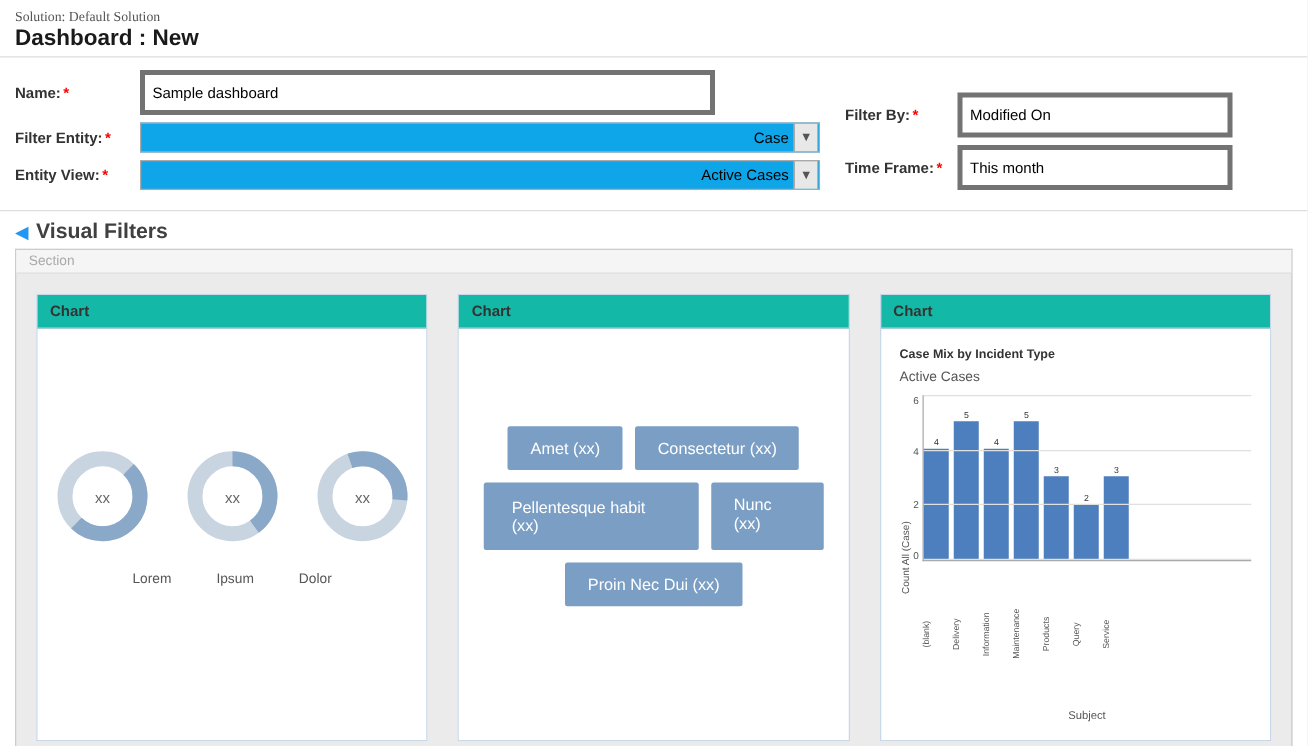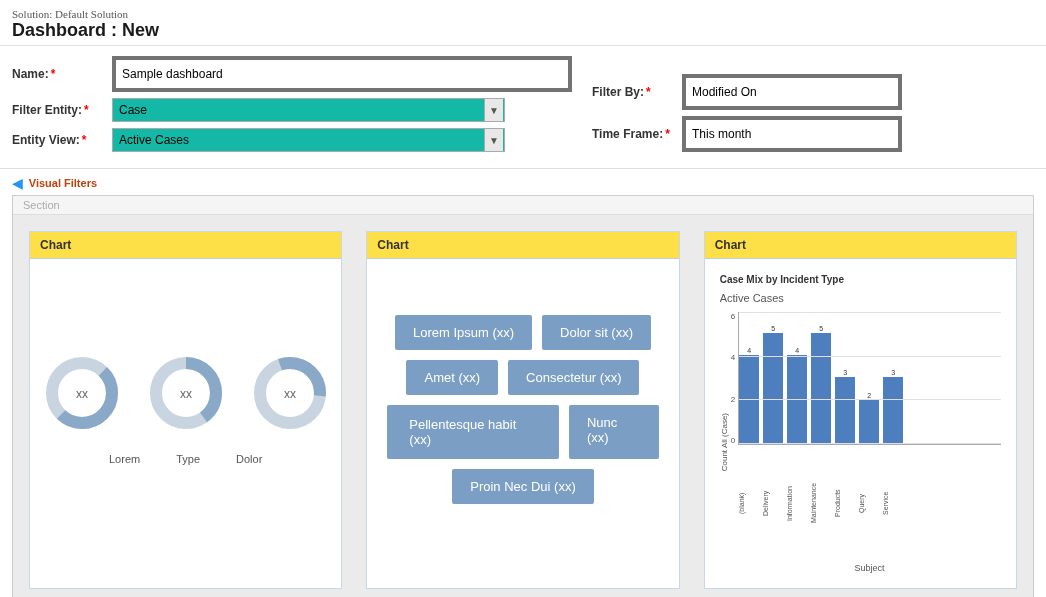--- a/index.html
+++ b/index.html
@@ -11,33 +11,33 @@
 
     .form-section { padding: 10px 12px; display: flex; gap: 20px; align-items: flex-start; border-bottom: 1px solid #ddd; }
     .form-left { flex: 1; }
     .form-right { flex: 1; margin-top: 18px; }
     .form-row { display: flex; align-items: center; margin-bottom: 6px; }
     .form-label { font-size: 12px; font-weight: 600; color: #333; min-width: 100px; }
     .required { color: red; margin-left: 2px; }
     .form-input { border: 4px solid #737373; padding: 14px 6px; font-size: 12px; height: 24px; }
     .form-input-wide { width: 460px; }
     .form-select-wrapper { position: relative; display: inline-block; }
-    .form-select-wrapper select { width: 393px; height: 24px; border: 1px solid #aaa; padding: 2px 6px; font-size: 12px; appearance: none; background: #14b8a6; padding-right: 24px; }
+    .form-select-wrapper select { width: 544px; height: 24px; border: 1px solid #aaa; padding: 2px 6px; font-size: 12px; appearance: none; background: #0ea5e9; padding-right: 24px; text-align: right; }
     .form-select-wrapper .chevron { position: absolute; right: 2px; top: 50%; transform: translateY(-50%); pointer-events: none; font-size: 10px; color: #555; background: #e8e8e8; border-left: 1px solid #aaa; padding: 0 4px; height: 22px; display: flex; align-items: center; }
 
     .filter-right .form-label { min-width: 90px; }
     .filter-right .form-input { width: 220px; }
 
     .visual-filters { margin: 0 12px 10px; }
     .section-header { display: flex; align-items: center; padding: 6px 0 4px; gap: 6px; }
     .collapse-icon { color: #2196F3; font-size: 14px; cursor: pointer; }
-    .section-title { font-size: 11px; font-weight: 600; color: #c2410c; }
+    .section-title { font-size: 17px; font-weight: 600; color: #404040; }
 
     .chart-panel { flex: 1; background: #fff; border: 1px solid #c8d8e8; margin: 8px; }
-    .chart-header { background: #fde047; padding: 6px 10px; font-size: 12px; font-weight: 600; color: #333; border-bottom: 1px solid #c0d0e0; }
+    .chart-header { background: #14b8a6; padding: 6px 10px; font-size: 12px; font-weight: 600; color: #333; border-bottom: 1px solid #c0d0e0; }
     .chart-body { padding: 10px; min-height: 300px; display: flex; align-items: center; justify-content: center; }
 
     
     .donut-container { display: flex; gap: 20px; flex-direction: column; align-items: center; width: 100%; }
     .donuts-row { display: flex; gap: 24px; justify-content: center; align-items: center; }
     .donut-item { display: flex; flex-direction: column; align-items: center; gap: 6px; }
     .donut-label { font-size: 11px; color: #555; }
     .donut-labels-row { display: flex; gap: 36px; }
 
     
@@ -147,35 +147,31 @@
               <div class="donut-item">
                 <svg width="80" height="80" viewBox="0 0 80 80">
                   <circle cx="40" cy="40" r="30" fill="none" stroke="#c8d4e0" stroke-width="12"></circle>
                   <circle cx="40" cy="40" r="30" fill="none" stroke="#8aa8c8" stroke-width="12" stroke-dasharray="60 128" stroke-dashoffset="10" transform="rotate(-90 40 40)"></circle>
                   <text x="40" y="45" text-anchor="middle" font-size="12" fill="#666">xx</text>
                 </svg>
               </div>
             </div>
             <div class="donut-labels-row">
               <span class="donut-label">Lorem</span>
-              <span class="donut-label">Type</span>
+              <span class="donut-label">Ipsum</span>
               <span class="donut-label">Dolor</span>
             </div>
           </div>
         </div>
       </div>
 
       <div class="chart-panel">
         <div class="chart-header">Chart</div>
         <div class="chart-body">
           <div class="tag-cloud">
-            <div class="tag-row">
-              <div class="tag">Lorem Ipsum (xx)</div>
-              <div class="tag">Dolor sit (xx)</div>
-            </div>
             <div class="tag-row">
               <div class="tag">Amet (xx)</div>
               <div class="tag">Consectetur  (xx)</div>
             </div>
             <div class="tag-row">
               <div class="tag tag-large">Pellentesque habit  (xx)</div>
               <div class="tag">Nunc (xx)</div>
             </div>
             <div class="tag-row">
               <div class="tag">Proin Nec Dui (xx)</div>

